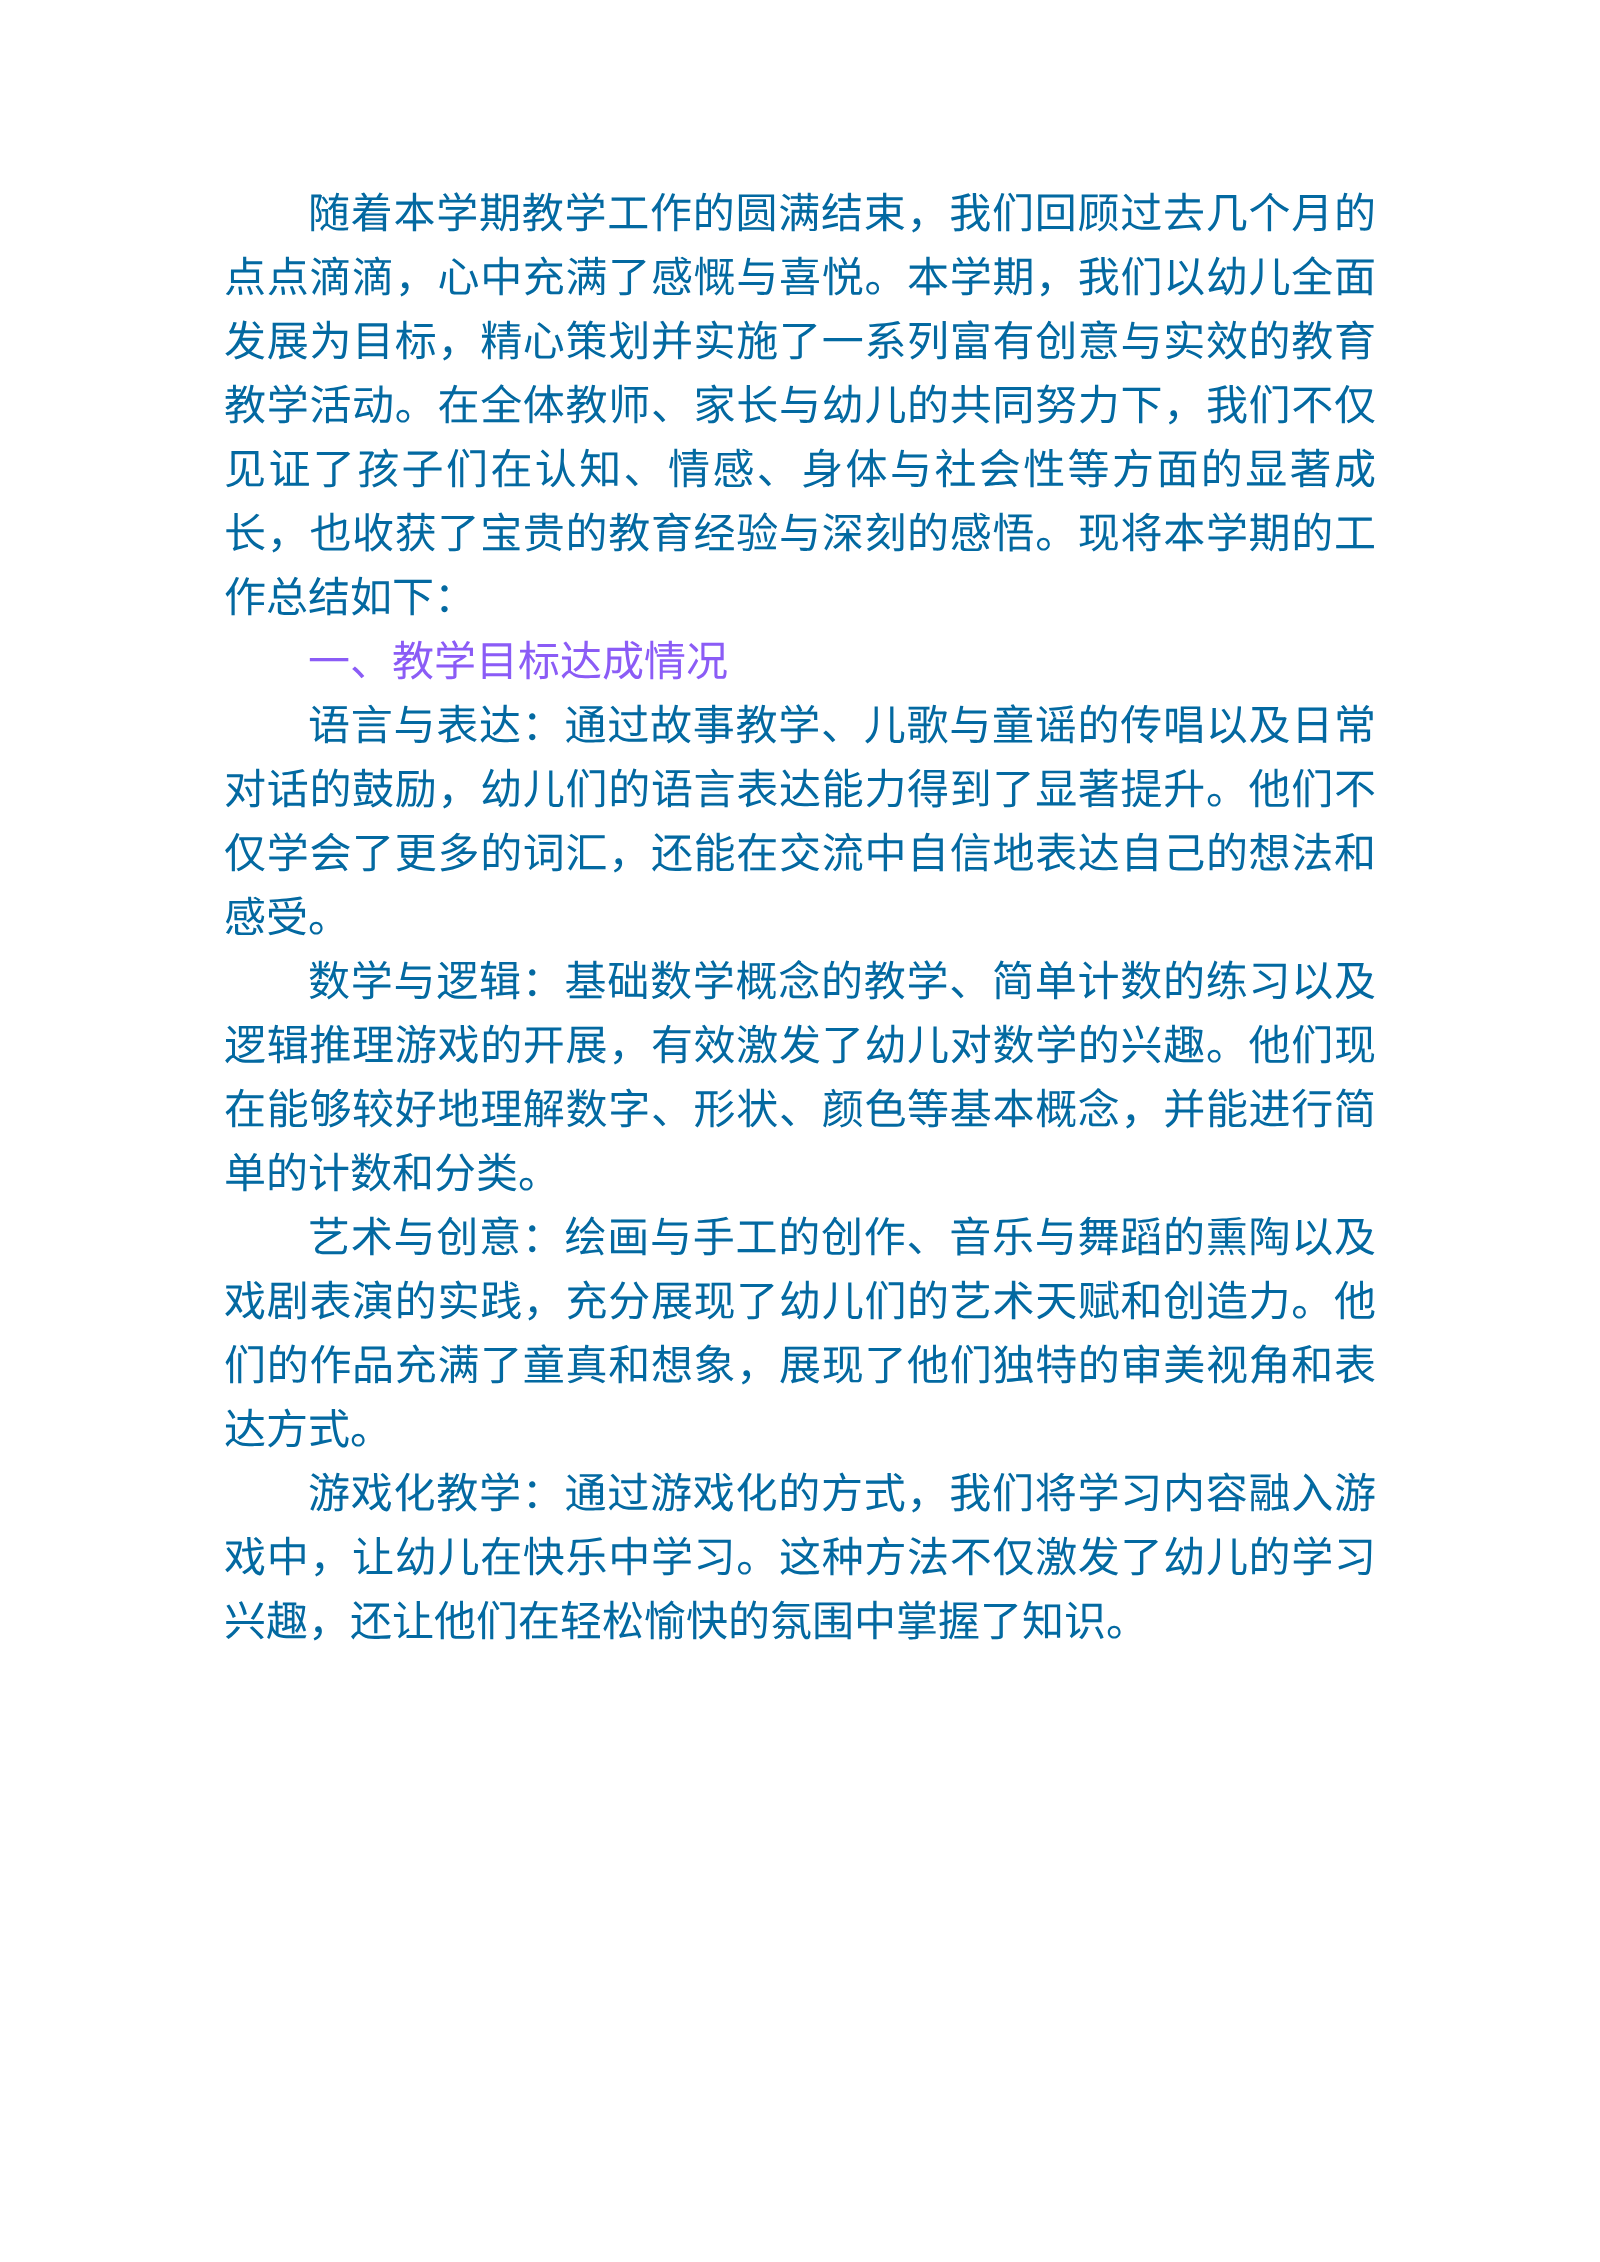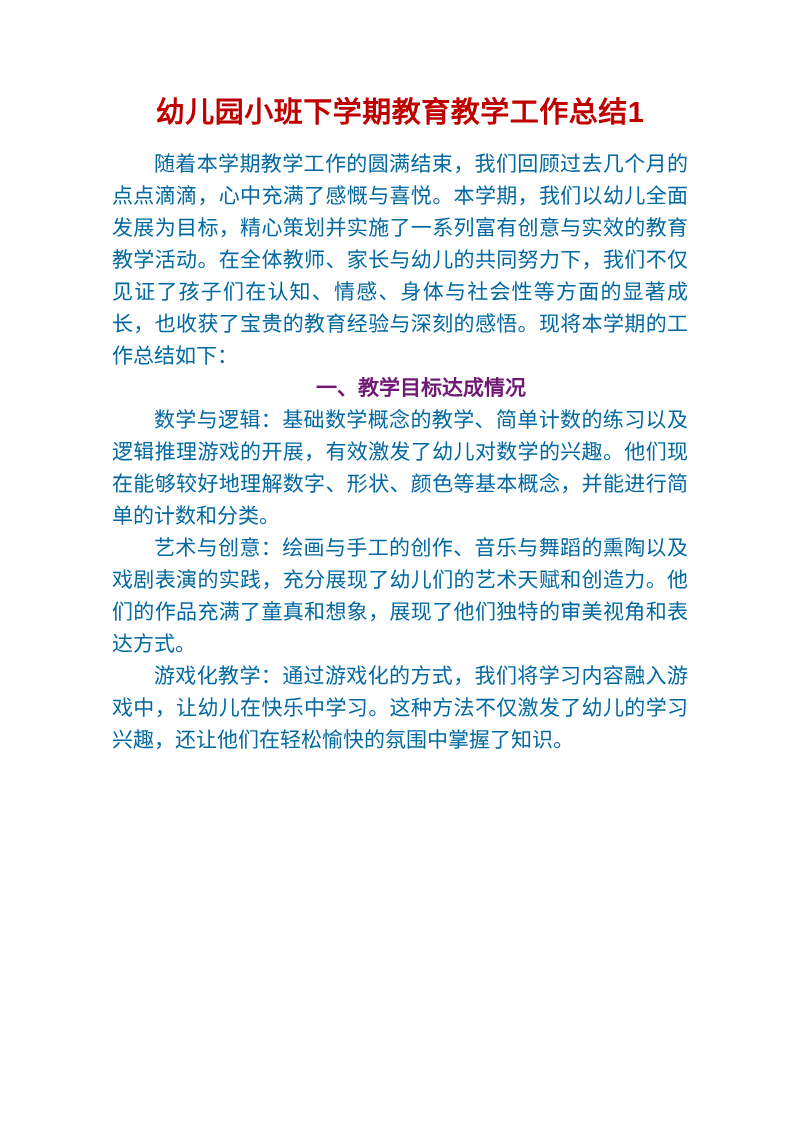--- a/index.html
+++ b/index.html
@@ -35,30 +35,30 @@
     font-size: 21px;
     line-height: 32px;
     color: #0369a1;
     text-align: justify;
     text-justify: inter-ideograph;
     text-indent: 2em;
     word-break: break-all;
   }
   .para.heading {
     font-family: "Liberation Sans", "DejaVu Sans", sans-serif;
-    font-weight: bold;
-    color: #701a75;
-    text-align: center;
+    font-weight: normal;
+    color: #8b5cf6;
+    text-align: left;
   }
 </style>
 </head>
 <body>
 
 <div class="page">
-  <h1 class="doc-title" style="color: rgb(192, 0, 0);">幼儿园小班下学期教育教学工作总结1</h1>
   <div class="doc-body">
       <p class="para">随着本学期教学工作的圆满结束，我们回顾过去几个月的点点滴滴，心中充满了感慨与喜悦。本学期，我们以幼儿全面发展为目标，精心策划并实施了一系列富有创意与实效的教育教学活动。在全体教师、家长与幼儿的共同努力下，我们不仅见证了孩子们在认知、情感、身体与社会性等方面的显著成长，也收获了宝贵的教育经验与深刻的感悟。现将本学期的工作总结如下：</p>
       <p class="para heading">一、教学目标达成情况</p>
+      <p class="para">语言与表达：通过故事教学、儿歌与童谣的传唱以及日常对话的鼓励，幼儿们的语言表达能力得到了显著提升。他们不仅学会了更多的词汇，还能在交流中自信地表达自己的想法和感受。</p>
       <p class="para">数学与逻辑：基础数学概念的教学、简单计数的练习以及逻辑推理游戏的开展，有效激发了幼儿对数学的兴趣。他们现在能够较好地理解数字、形状、颜色等基本概念，并能进行简单的计数和分类。</p>
       <p class="para">艺术与创意：绘画与手工的创作、音乐与舞蹈的熏陶以及戏剧表演的实践，充分展现了幼儿们的艺术天赋和创造力。他们的作品充满了童真和想象，展现了他们独特的审美视角和表达方式。</p>
       <p class="para">游戏化教学：通过游戏化的方式，我们将学习内容融入游戏中，让幼儿在快乐中学习。这种方法不仅激发了幼儿的学习兴趣，还让他们在轻松愉快的氛围中掌握了知识。</p>
     </div>
 </div>
 
 </body></html>

